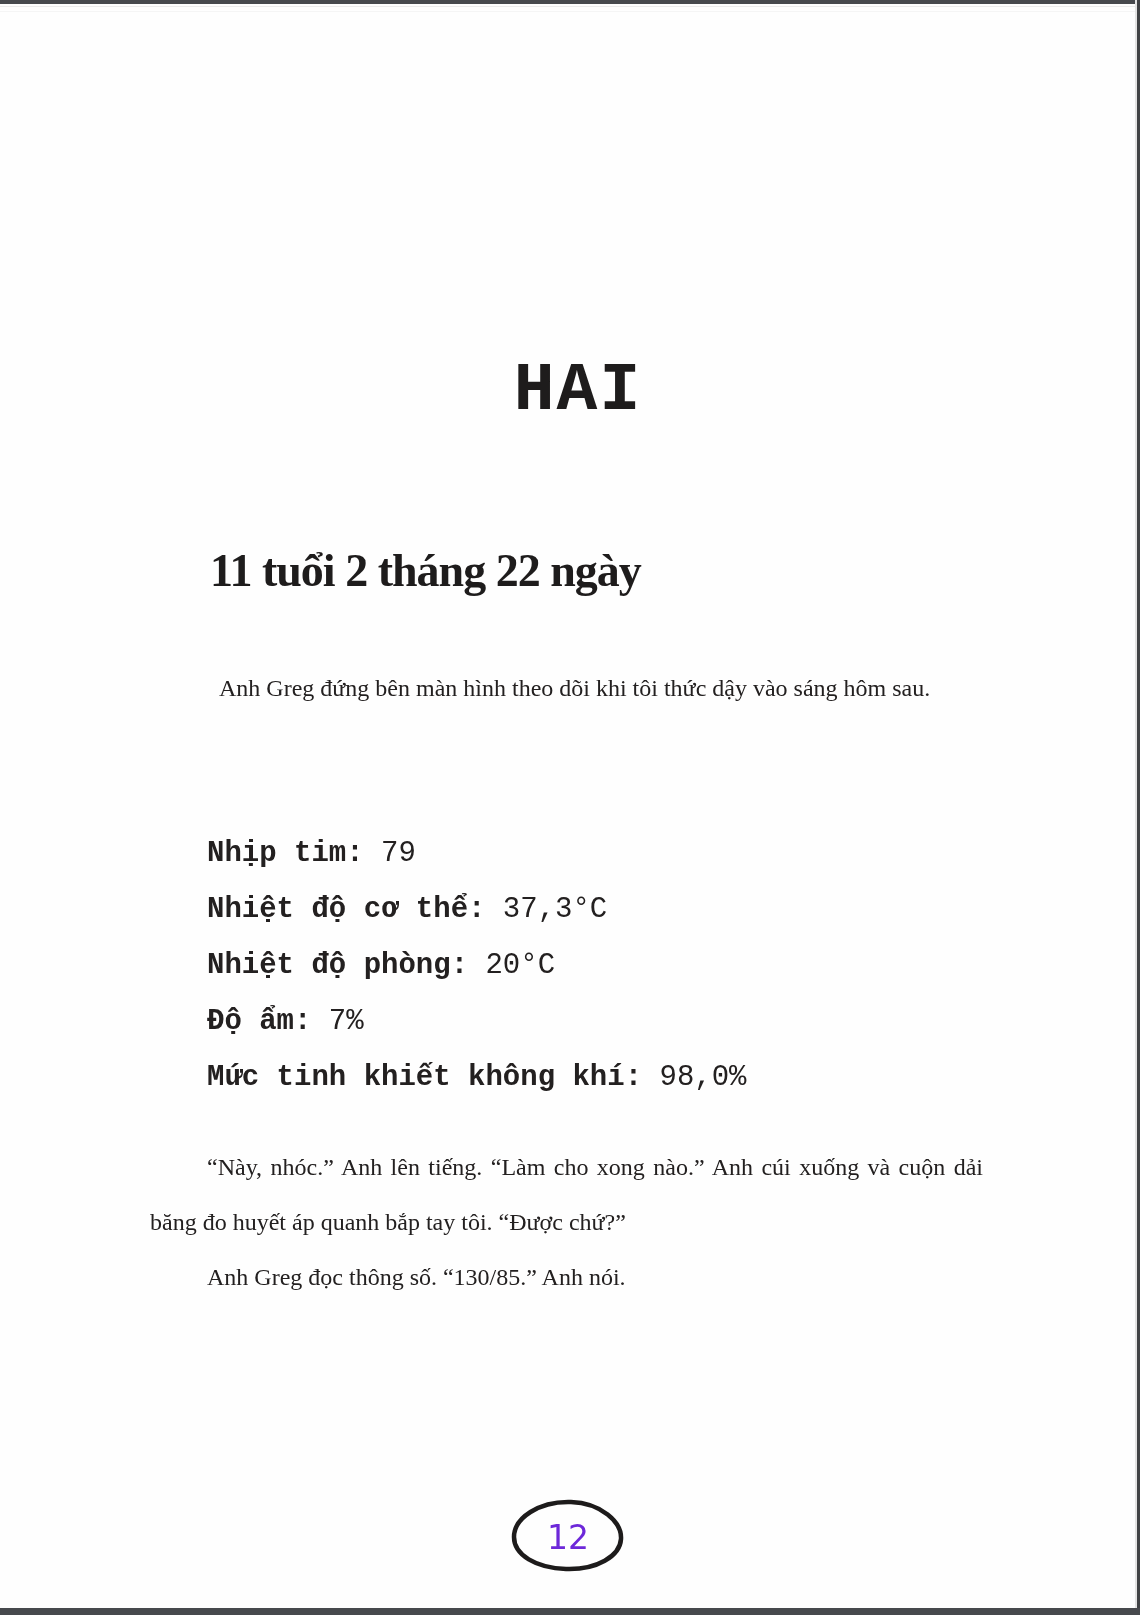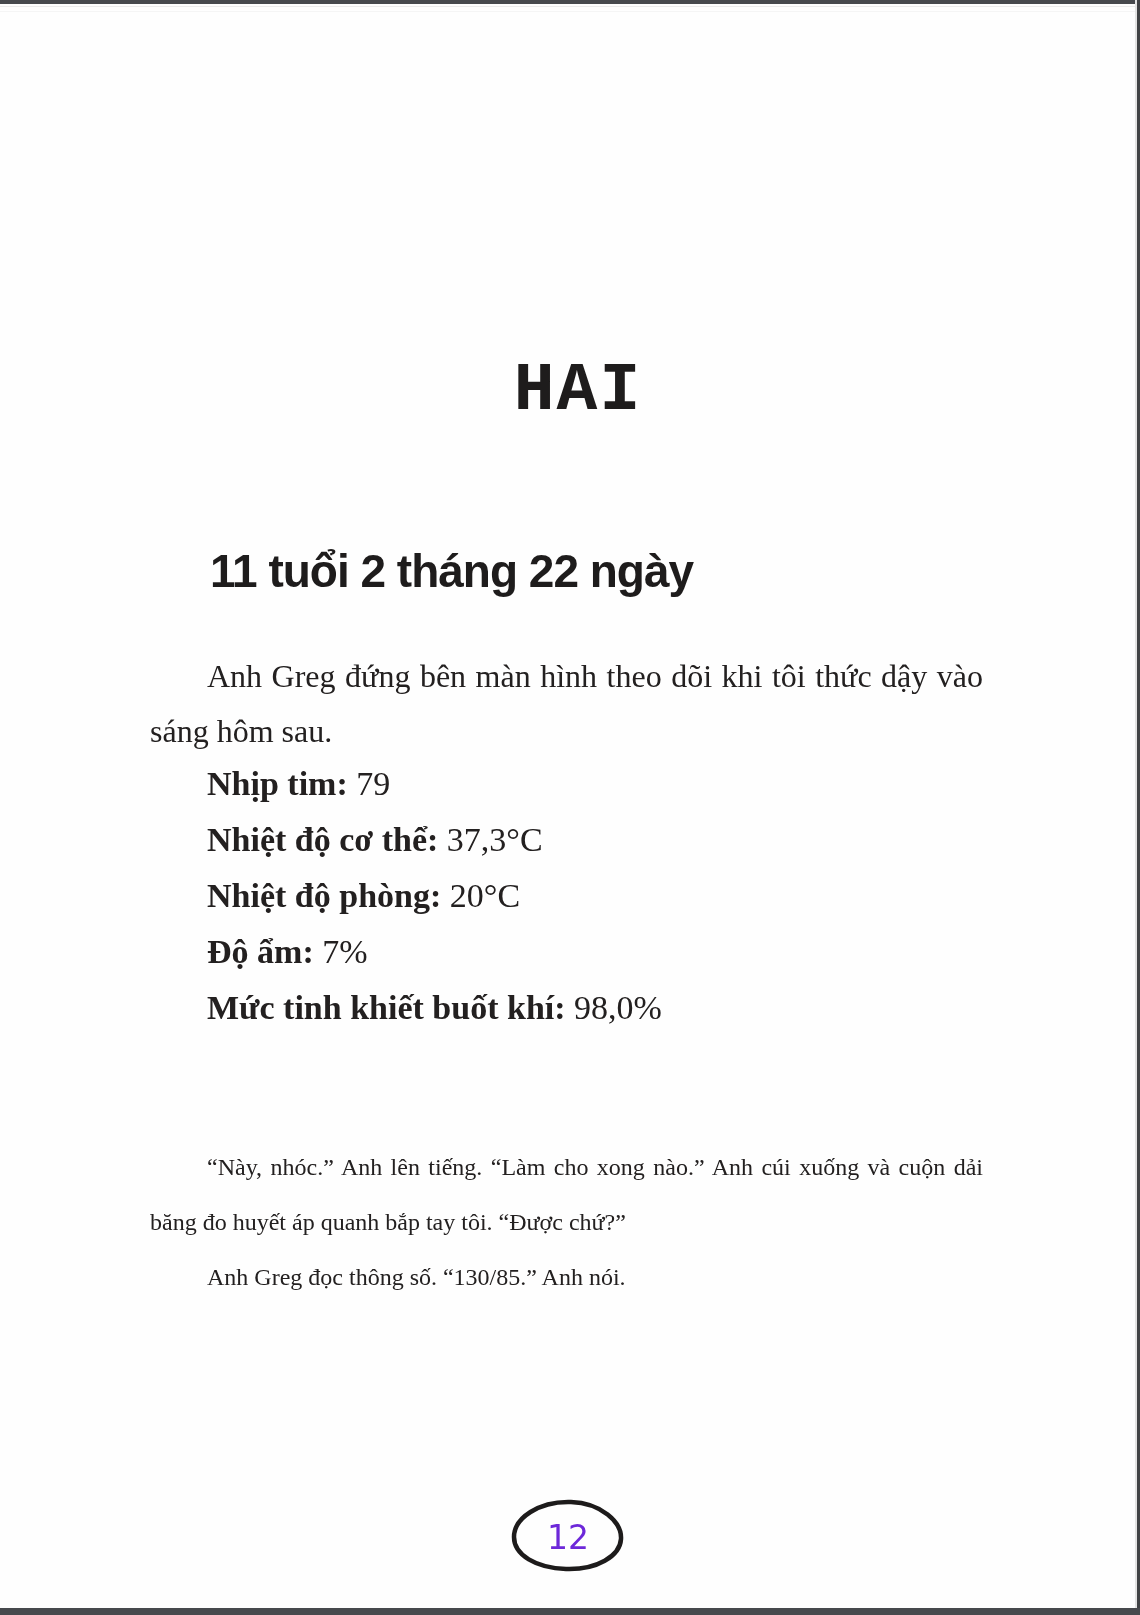--- a/index.html
+++ b/index.html
@@ -22,32 +22,32 @@
 
   .chapter-title {
     position: absolute; top: 348px; left: 0; width: 100%;
     margin: 8px; text-align: center;
     font-family: Liberation Mono, monospace;
     font-weight: bold; font-size: 68px; line-height: 70px;
     letter-spacing: 2px; color: #1e1c1c;
   }
   .chapter-subtitle {
     position: absolute; top: 546px; left: 210px; margin: 0;
-    font-family: Liberation Sans, sans-serif;
+    font-family: Liberation Serif, serif;
     font-weight: bold; font-size: 46px; line-height: 50px;
     letter-spacing: -1px; color: #1e1c1c;
   }
   .body-block {
-    position: absolute; left: 150px; width: 833px; margin: 0;
-    font-size: 32px; line-height: 55px; text-align: justify;
+    position: absolute; left: 150px; width: 833px; margin: 12px;
+    font-size: 24px; line-height: 55px; text-align: justify;
   }
   .p1 { top: 649px; text-indent: 57px; }
   .stats {
-    position: absolute; left: 207px; top: 756px;
-    font-size: 34px; line-height: 56px;
+    position: absolute; left: 207px; top: 826px;
+    font-size: 29px; line-height: 56px; font-family: Liberation Mono, monospace;
   }
   .stat-row { white-space: nowrap; }
   .stat-label { font-weight: bold; }
   .dialogue { position: absolute; left: 150px; top: 1140px; width: 833px; }
   .dialogue p {
     margin: 0; font-size: 24px; line-height: 55px;
     text-align: justify; text-indent: 57px;
   }
   .dialogue p.short { text-align: left; }
 
@@ -76,21 +76,21 @@
 
   <h2 class="chapter-subtitle">11 tuổi 2 tháng 22 ngày</h2>
 
   <p class="body-block p1">Anh Greg đứng bên màn hình theo dõi khi tôi thức dậy vào sáng hôm sau.</p>
 
   <div class="stats">
     <div class="stat-row"><span class="stat-label">Nhịp tim:</span> <span class="stat-value">79</span></div>
     <div class="stat-row"><span class="stat-label">Nhiệt độ cơ thể:</span> <span class="stat-value">37,3°C</span></div>
     <div class="stat-row"><span class="stat-label">Nhiệt độ phòng:</span> <span class="stat-value">20°C</span></div>
     <div class="stat-row"><span class="stat-label">Độ ẩm:</span> <span class="stat-value">7%</span></div>
-    <div class="stat-row"><span class="stat-label">Mức tinh khiết buốt khí:</span> <span class="stat-value">98,0%</span></div>
+    <div class="stat-row"><span class="stat-label">Mức tinh khiết không khí:</span> <span class="stat-value">98,0%</span></div>
   </div>
 
   <div class="dialogue">
     <p>“Này, nhóc.” Anh lên tiếng. “Làm cho xong nào.” Anh cúi xuống và cuộn dải băng đo huyết áp quanh bắp tay tôi. “Được chứ?”</p>
     <p class="short">Anh Greg đọc thông số. “130/85.” Anh nói.</p>
   </div>
 
   <div class="page-number-badge">
     <svg width="118" height="76" viewBox="0 0 118 76">
       <path d="M 62 4 C 92 5 113 24 112 41 C 111 58 88 72 57 71 C 27 70 5 57 5 39 C 5 20 30 3 62 4 Z" fill="none" stroke="#1d1b1b" stroke-width="4.5" stroke-linejoin="round" stroke-linecap="round"></path>

